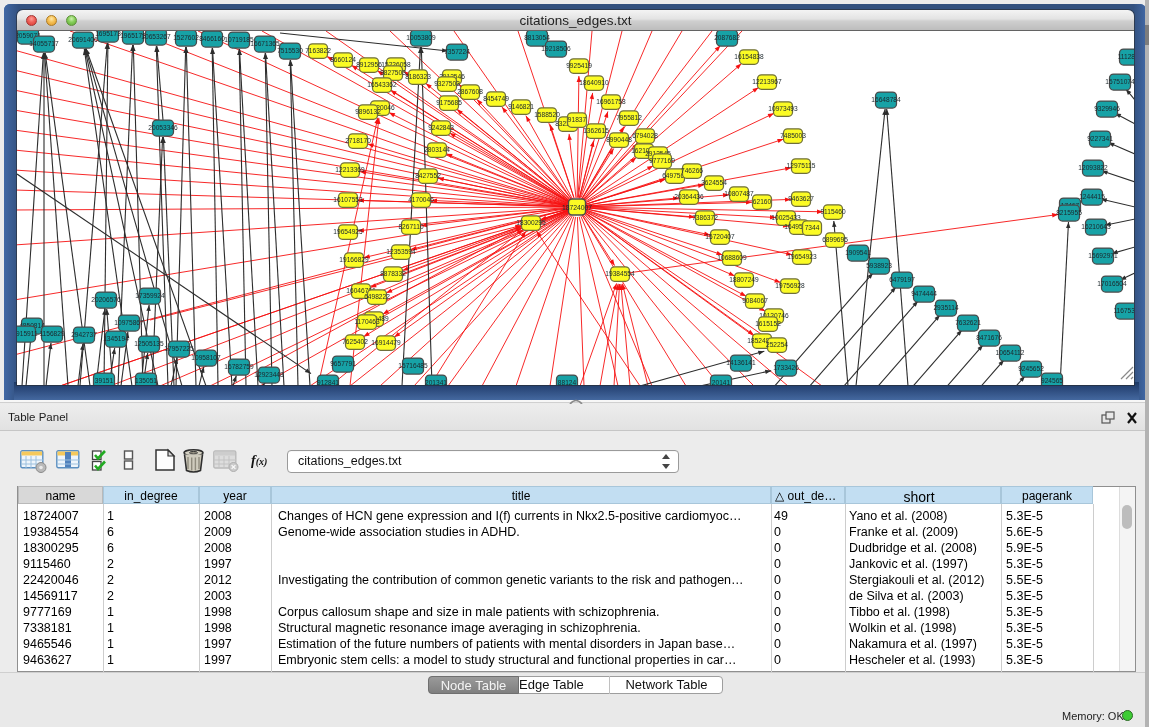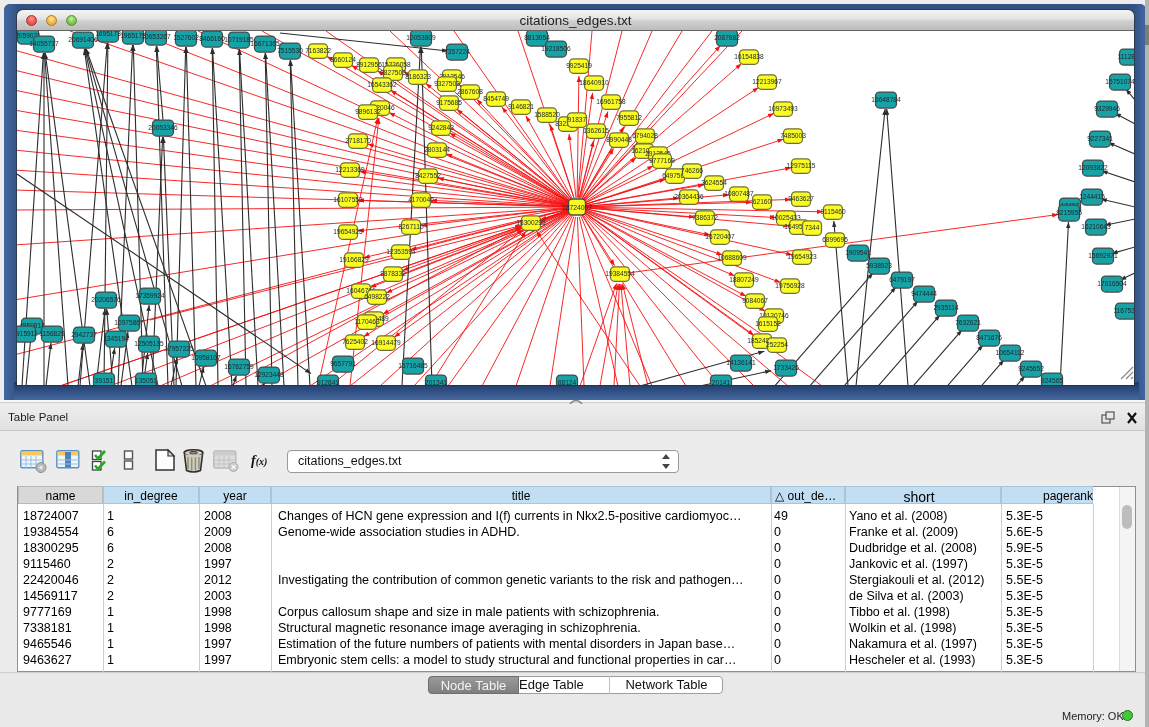--- a/index.html
+++ b/index.html
@@ -734,21 +734,21 @@
 <div class="abs" style="left:271px;top:486px;width:500px;height:18px;background:#c2def2;border:1px solid #a8c6da"></div>
 <div class="abs" style="left:771px;top:486px;width:74px;height:18px;background:#c2def2;border:1px solid #a8c6da"></div>
 <div class="abs" style="left:845px;top:486px;width:156px;height:18px;background:#c2def2;border:1px solid #a8c6da"></div>
 <div class="abs" style="left:1001px;top:486px;width:92px;height:18px;background:#c2def2;border:1px solid #a8c6da"></div>
 <div class="abs hdtx" style="left:18px;top:489px;width:85px;text-align:center;font-size:12px">name</div>
 <div class="abs hdtx" style="left:103px;top:489px;width:96px;text-align:center;font-size:12px">in_degree</div>
 <div class="abs hdtx" style="left:199px;top:489px;width:72px;text-align:center;font-size:12px">year</div>
 <div class="abs hdtx" style="left:271px;top:489px;width:500px;text-align:center;font-size:12px">title</div>
 <div class="abs hdtx" style="left:775px;top:489px;font-size:12px">△ out_de…</div>
 <div class="abs hdtx" style="left:845px;top:489px;width:148px;text-align:center;font-size:14px">short</div>
-<div class="abs hdtx" style="left:1001px;top:489px;width:92px;text-align:right;font-size:12px">pagerank</div>
+<div class="abs hdtx" style="left:1001px;top:489px;width:92px;text-align:center;font-size:12px">pagerank</div>
 <style>
  .tr{position:absolute;width:1119px;height:16px;font-size:12.5px;color:#000}
  .tr span{position:absolute;white-space:nowrap}
  .hdtx{color:#000}
 </style>
 <div class="tr" style="top:509px">
     <span style="left:23px">18724007</span>
     <span style="left:107px">1</span>
     <span style="left:204px">2008</span>
     <span style="left:278px">Changes of HCN gene expression and I(f) currents in Nkx2.5-positive cardiomyoc…</span>

